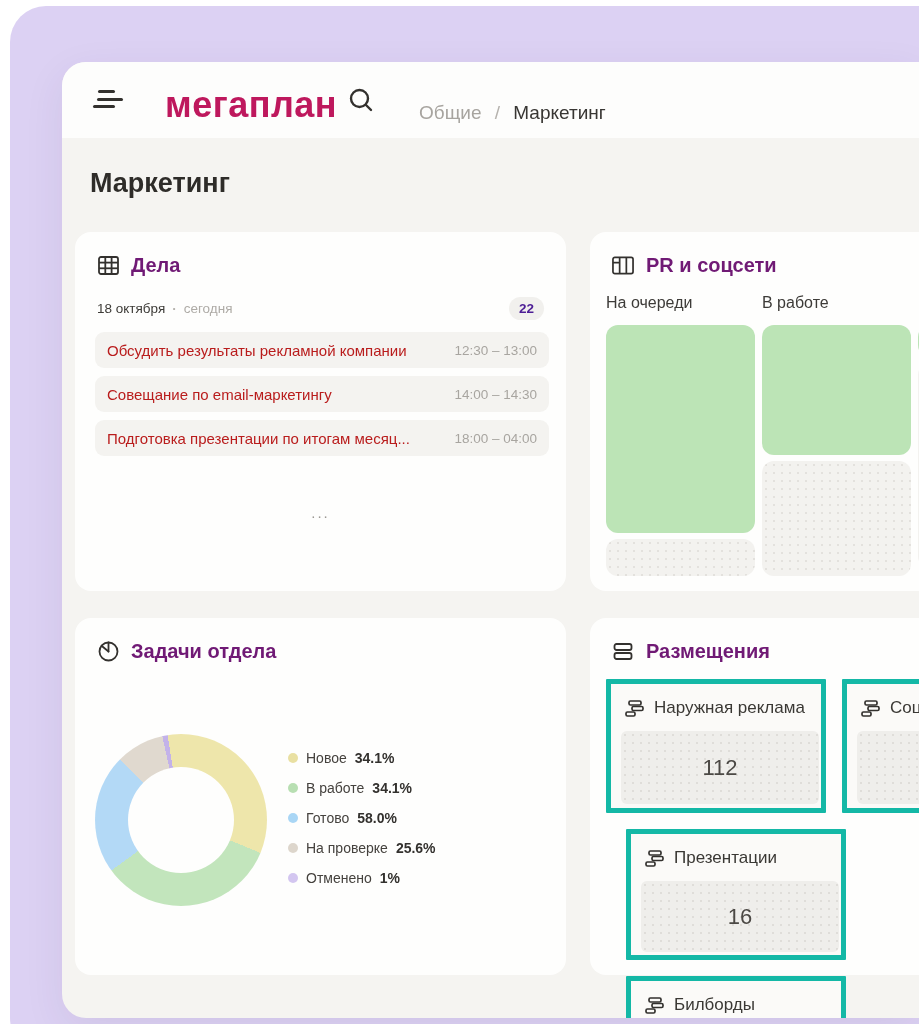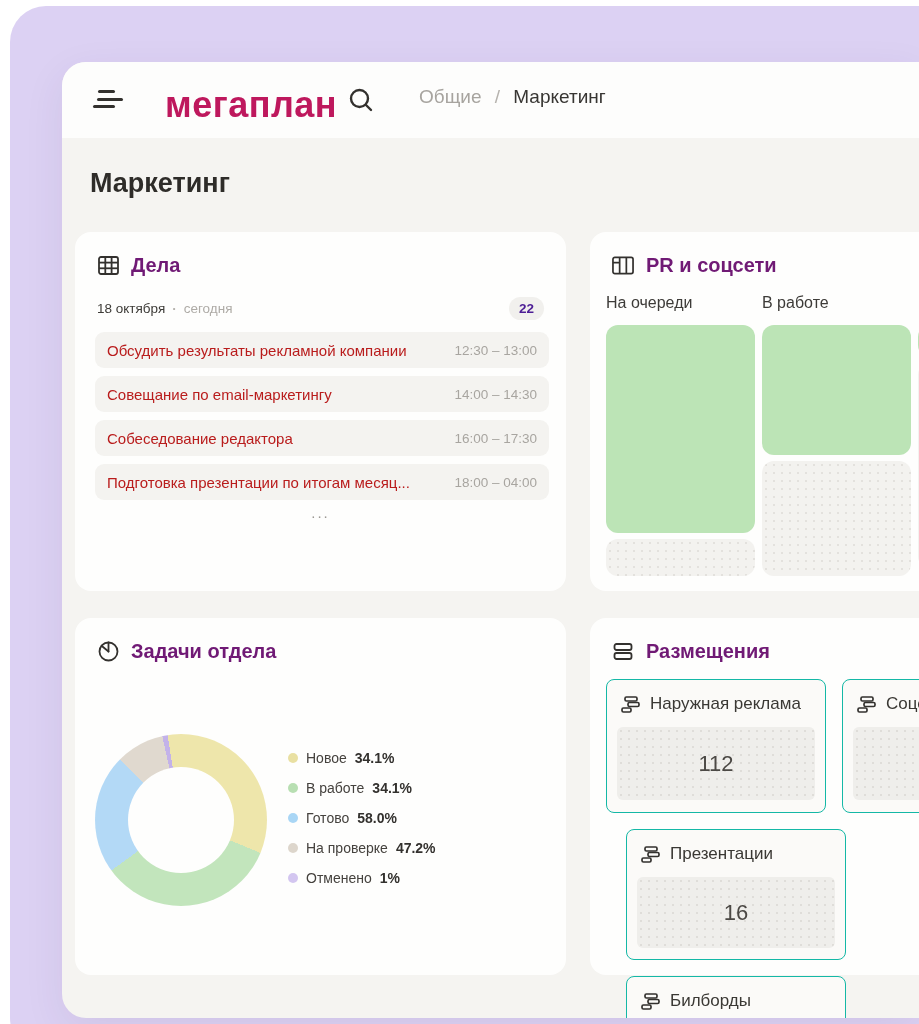--- a/index.html
+++ b/index.html
@@ -16,21 +16,21 @@
     box-shadow:0 12px 40px rgba(60,50,90,.08); }
 
   .appbar { position:absolute; left:0; top:0; width:100%; height:76px; background:#fdfdfc; }
   .hamburger { position:absolute; left:31px; top:28px; width:30px; height:20px; cursor:pointer; }
   .hamburger i { display:block; height:3px; border-radius:2px; background:#33312e; margin-bottom:4.5px; }
   .hamburger i:nth-child(1){ width:17px; margin-left:5px; }
   .hamburger i:nth-child(2){ width:26px; margin-left:4px; }
   .hamburger i:nth-child(3){ width:22px; margin-left:0; }
   .logo { position:absolute; left:103px; top:22px; font-size:36px; font-weight:bold; color:#be185d; letter-spacing:.5px; }
   .search-btn { position:absolute; left:283px; top:22px; width:32px; height:32px; cursor:pointer; }
-  .crumbs { position:absolute; left:357px; top:24px; font-size:19px; }
+  .crumbs { position:absolute; left:357px; top:40px; font-size:19px; }
   .crumbs .parent { color:#a7a49f; cursor:pointer; }
   .crumbs .sep { color:#b5b2ad; margin:0 8px; }
   .crumbs .current { color:#383633; cursor:pointer; }
 
   .page-title { position:absolute; left:28px; top:106px; font-size:27px; font-weight:bold; color:#2e2c29; }
 
   .card { position:absolute; background:#fefefd; border-radius:16px; }
   #card-deals { left:13px; top:170px; width:491px; height:359px; }
   #card-kanban { left:528px; top:170px; width:480px; height:359px; }
   #card-tasks { left:13px; top:556px; width:491px; height:357px; }
@@ -68,21 +68,21 @@
   .donut { position:absolute; left:20px; top:116px; width:172px; height:172px; border-radius:50%; }
   .donut-hole { position:absolute; left:33px; top:33px; width:106px; height:106px; border-radius:50%; background:#fefefd; }
   .legend { position:absolute; left:213px; top:130px; display:flex; flex-direction:column; gap:11px; }
   .legend-row { display:flex; align-items:center; height:19px; }
   .legend-dot { width:10px; height:10px; border-radius:50%; margin-right:8px; }
   .legend-label { font-size:14px; color:#45423e; margin-right:8px; }
   .legend-val { font-size:14px; font-weight:bold; color:#33312e; }
 
   
   .place-grid { position:absolute; left:16px; top:61px; display:flex; flex-wrap:wrap; gap:16px; width:470px; }
-  .place-card { width:220px; height:134px; background:#fbfaf8; border:1px solid #14b8a6; border-radius:8px;
+  .place-card { width:220px; height:134px; background:#fbfaf8; border:5px solid #14b8a6; border-radius:1px;
     position:relative; cursor:pointer; }
   .place-card .ph { position:absolute; left:14px; top:14px; display:flex; align-items:center; gap:10px; }
   .place-card .plabel { font-size:17px; color:#3a3834; white-space:nowrap; }
   .place-card .pbox { position:absolute; left:10px; top:47px; width:198px; height:73px; border-radius:6px;
     background:#efeeeb; background-image:radial-gradient(#dfddd9 1px, transparent 1px); background-size:8px 8px;
     display:flex; align-items:center; justify-content:center; }
   .place-card .pval { font-size:22px; color:#4c4945; }
   .place-card:nth-child(3), .place-card:nth-child(4) { height:131px;margin-left:20px; }
   .place-card:nth-child(3) .pbox, .place-card:nth-child(4) .pbox { height:71px; }
 
@@ -140,24 +140,20 @@
       <div class="deal-list" id="deal-list">
           <div class="deal-row">
             <span class="txt">Обсудить результаты рекламной компании</span>
             <span class="time">12:30 – 13:00</span>
           </div>
           <div class="deal-row">
             <span class="txt">Совещание по email-маркетингу</span>
             <span class="time">14:00 – 14:30</span>
           </div>
           <div class="deal-row">
-            <span class="txt">Собеседование редактора</span>
-            <span class="time">16:00 – 17:30</span>
-          </div>
-          <div class="deal-row">
             <span class="txt">Подготовка презентации по итогам месяц...</span>
             <span class="time">18:00 – 04:00</span>
           </div>
         </div>
       <div class="more-dots">...</div>
     </div>
 
     <div class="card" id="card-kanban">
       <div class="card-head">
         <span class="head-icon">
@@ -221,21 +217,21 @@
             <span class="legend-val">34.1%</span>
           </div>
           <div class="legend-row">
             <span class="legend-dot" style="background: rgb(169, 214, 245);"></span>
             <span class="legend-label">Готово</span>
             <span class="legend-val">58.0%</span>
           </div>
           <div class="legend-row">
             <span class="legend-dot" style="background: rgb(221, 214, 204);"></span>
             <span class="legend-label">На проверке</span>
-            <span class="legend-val">47.2%</span>
+            <span class="legend-val">25.6%</span>
           </div>
           <div class="legend-row">
             <span class="legend-dot" style="background: rgb(211, 198, 240);"></span>
             <span class="legend-label">Отменено</span>
             <span class="legend-val">1%</span>
           </div>
         </div>
     </div>
 
     <div class="card" id="card-place">

